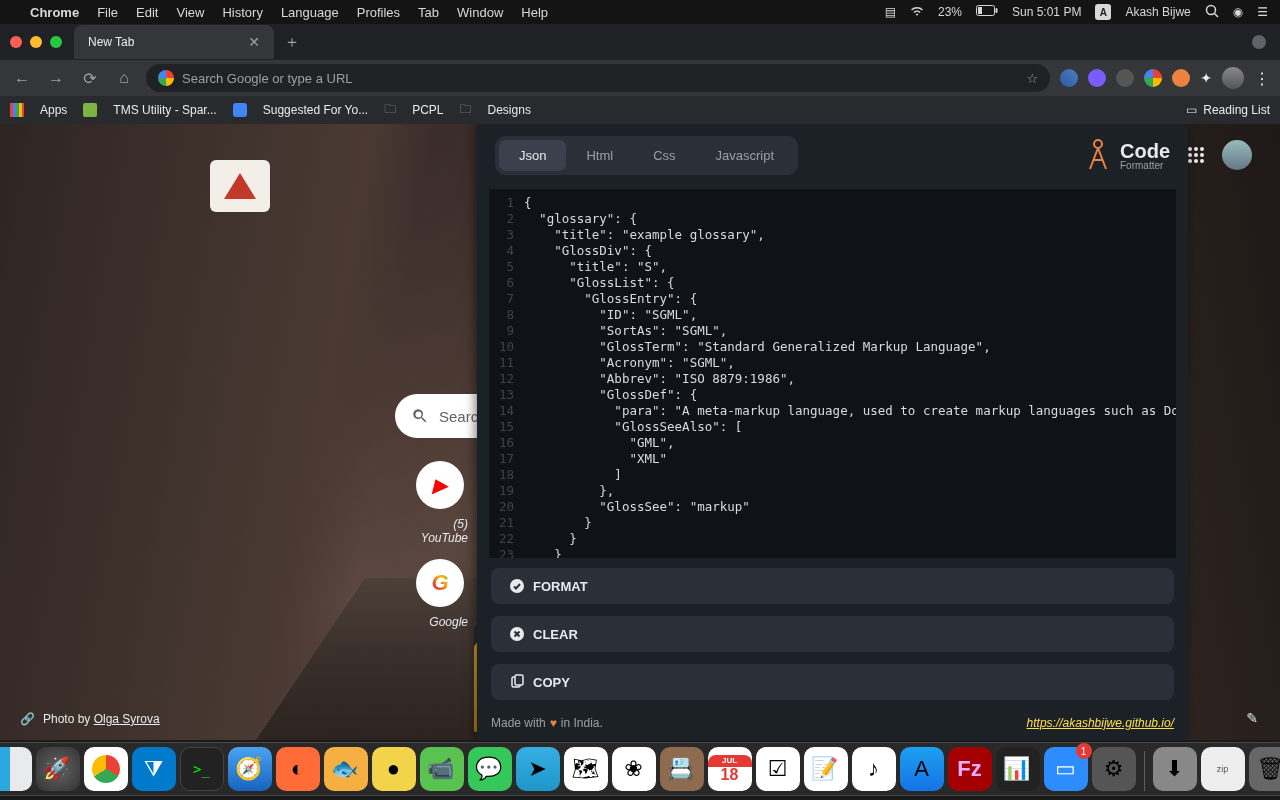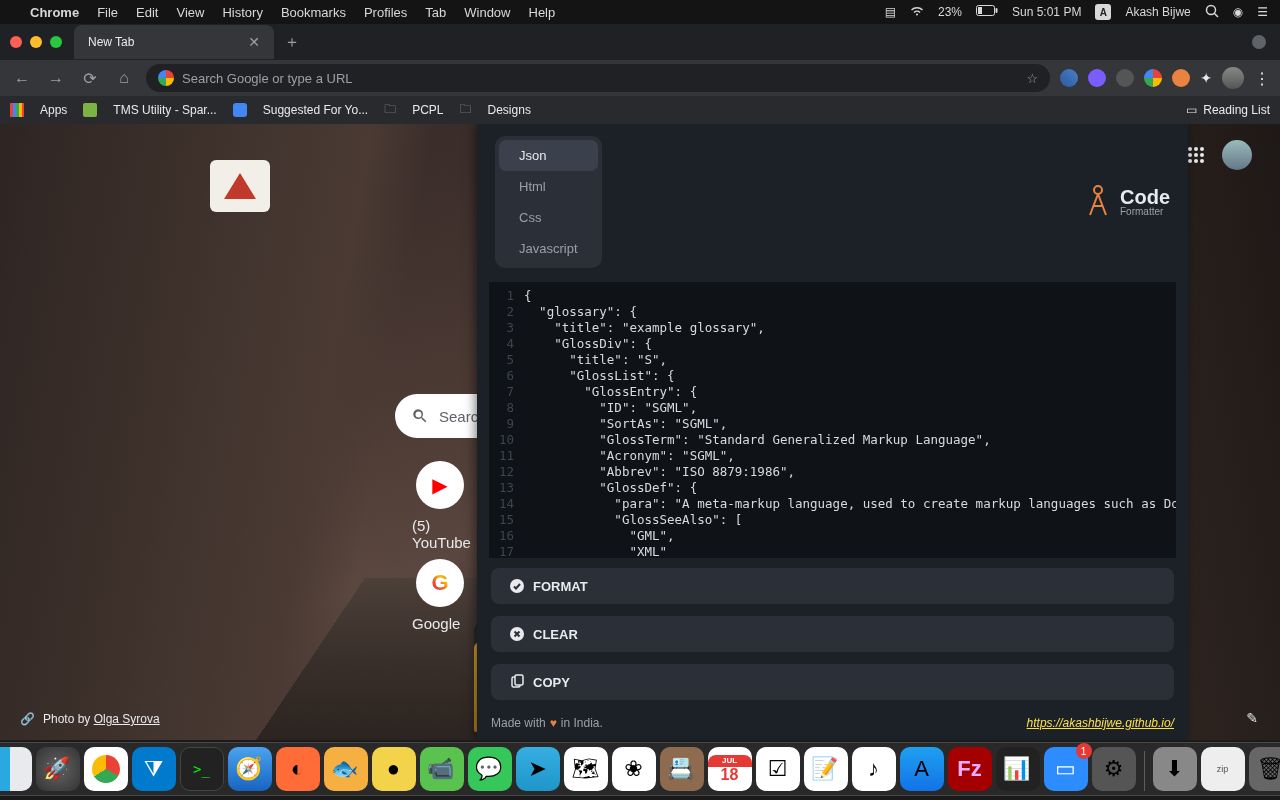--- a/index.html
+++ b/index.html
@@ -65,38 +65,38 @@
 .bldg-r{position:absolute;right:0;top:0;width:42%;height:100%;background:linear-gradient(-100deg,#1e1816 0%, #3a2e28 55%, transparent 68%);}
 .street{position:absolute;left:20%;right:20%;bottom:0;height:45%;background:linear-gradient(#4d4039,#2c2420);transform:perspective(400px) rotateX(35deg);transform-origin:bottom;}
 .tram{position:absolute;left:37%;bottom:8px;width:120px;height:110px;background:linear-gradient(#d6a22e,#b2821d);border-radius:6px 6px 2px 2px;box-shadow:inset 0 20px 0 #2a2a2a;}
 .cloud{position:absolute;left:50%;top:20px;width:260px;height:120px;background:radial-gradient(ellipse at center,#ded7ce 10%,transparent 60%);transform:translateX(-50%);opacity:0.6;}
 .sign{position:absolute;left:210px;top:36px;width:60px;height:52px;background:#f2efe8;border-radius:6px;display:flex;align-items:center;justify-content:center;}
 .sign::after{content:"";width:0;height:0;border-left:16px solid transparent;border-right:16px solid transparent;border-bottom:26px solid #c0392b;}
 
 
 .ntp-search{position:absolute;left:395px;top:270px;width:290px;height:44px;background:#fff;border-radius:22px;display:flex;align-items:center;padding:0 16px;color:#5f6368;gap:10px;font-size:15px;}
 .ntp-search svg{width:18px;height:18px;fill:#5f6368;}
-.ntp-tile{position:absolute;width:56px;text-align:left;color:#e8eaed;font-size:15px;}
+.ntp-tile{position:absolute;width:56px;text-align:right;color:#e8eaed;font-size:12px;font-style:italic;}
 .ntp-tile .ico{width:48px;height:48px;border-radius:50%;background:#fff;margin:0 auto 8px;display:flex;align-items:center;justify-content:center;}
 .ntp-tile.youtube{left:412px;top:337px;} .ntp-tile.youtube .ico::after{content:"▶";color:#ff0000;font-size:20px;}
 .ntp-tile.google{left:412px;top:435px;} .ntp-tile.google .ico{background:#fff;} .ntp-tile.google .ico::after{content:"G";font-weight:bold;font-size:22px;background:linear-gradient(45deg,#4285f4,#ea4335,#fbbc05,#34a853);-webkit-background-clip:text;color:transparent;}
 .ntp-label{position:absolute;color:#e8eaed;font-size:12px;text-shadow:0 1px 2px #000;}
 .ntp-apps{position:absolute;right:28px;top:16px;color:#e8eaed;display:flex;align-items:center;gap:18px;}
 .ntp-apps .grid9{display:grid;grid-template-columns:repeat(3,4px);grid-template-rows:repeat(3,4px);gap:2px;}
 .ntp-apps .grid9 span{background:#e8eaed;width:4px;height:4px;border-radius:50%;}
 .ntp-apps .me{width:30px;height:30px;border-radius:50%;background:linear-gradient(#9bb,#678);}
 
 .photo-credit{position:absolute;left:20px;bottom:14px;color:#e8eaed;font-size:12px;display:flex;align-items:center;gap:8px;}
 .photo-credit a{color:#e8eaed;text-decoration:underline;}
 .edit-pencil{position:absolute;right:22px;bottom:14px;color:#e8eaed;font-size:14px;}
 
 
 .ext-panel{position:absolute;left:477px;top:0;right:92px;bottom:0;background:#1c2128;border-radius:0;box-shadow:-2px 0 10px rgba(0,0,0,0.5);display:flex;flex-direction:column;}
 .ext-header{display:flex;align-items:center;padding:12px 18px 8px;gap:0;}
-.ext-tabs{display:flex;background:#2a2f38;border-radius:10px;padding:4px;flex-direction:column;}
+.ext-tabs{display:flex;background:#2a2f38;border-radius:10px;padding:4px;}
 .ext-tab{padding:8px 20px;color:#9aa0a6;font-size:13px;border-radius:7px;cursor:pointer;}
 .ext-tab.active{background:#3a414d;color:#e8eaed;}
 .ext-brand{margin-left:auto;display:flex;align-items:center;gap:8px;color:#e8eaed;}
 .ext-brand .logo{color:#e9833f;}
 .ext-brand .t1{font-size:20px;font-weight:600;line-height:1;}
 .ext-brand .t2{font-size:10px;color:#9aa0a6;line-height:1;}
 .code-area{flex:1;background:#0f1216;margin:6px 12px 0;overflow:auto;display:flex;font-family:"SF Mono",Menlo,Consolas,monospace;font-size:12.5px;line-height:16px;}
 .gutter{padding:6px 6px 6px 10px;color:#3d4450;text-align:right;user-select:none;}
 .code{padding:6px 10px 6px 4px;color:#d7dbe0;white-space:pre;}
 .ext-actions{display:flex;gap:12px;padding:10px 14px;flex-direction:column;}
@@ -144,21 +144,21 @@
 <body>
 
 <div class="menubar">
   <div class="menubar-left">
     <span class="apple"></span>
     <span class="app-name">Chrome</span>
     <span>File</span>
     <span>Edit</span>
     <span>View</span>
     <span>History</span>
-    <span>Bookmarks</span>
+    <span>Language</span>
     <span>Profiles</span>
     <span>Tab</span>
     <span>Window</span>
     <span>Help</span>
   </div>
   <div class="menubar-right">
     <span>▤</span>
     <span>
       <svg width="14" height="10" viewBox="0 0 14 10">
           <path d="M7 9.5a1 1 0 100-2 1 1 0 000 2zM3.5 6a5 5 0 017 0l-1 1a3.6 3.6 0 00-5 0zM1 3.5a8.5 8.5 0 0112 0l-1 1a7.1 7.1 0 00-10 0z" fill="#d8d8d8"></path>

